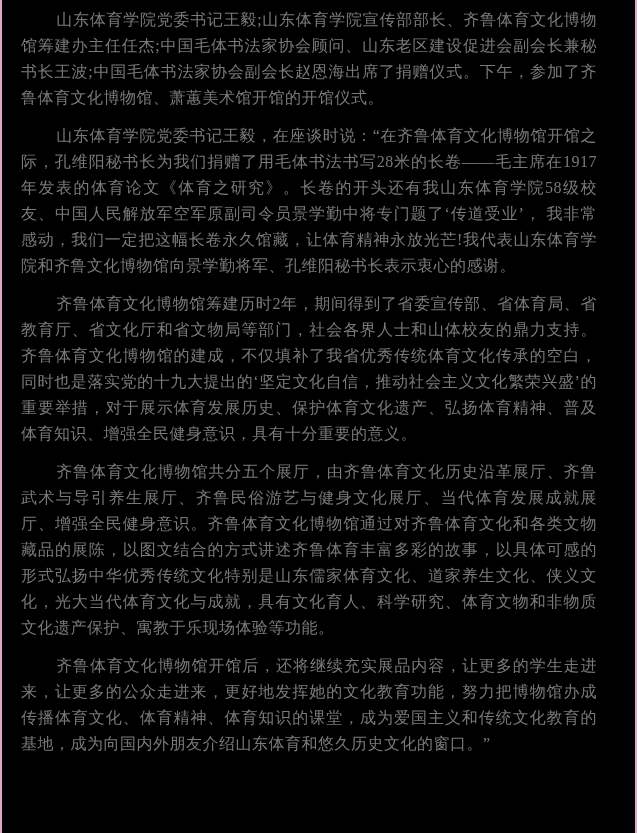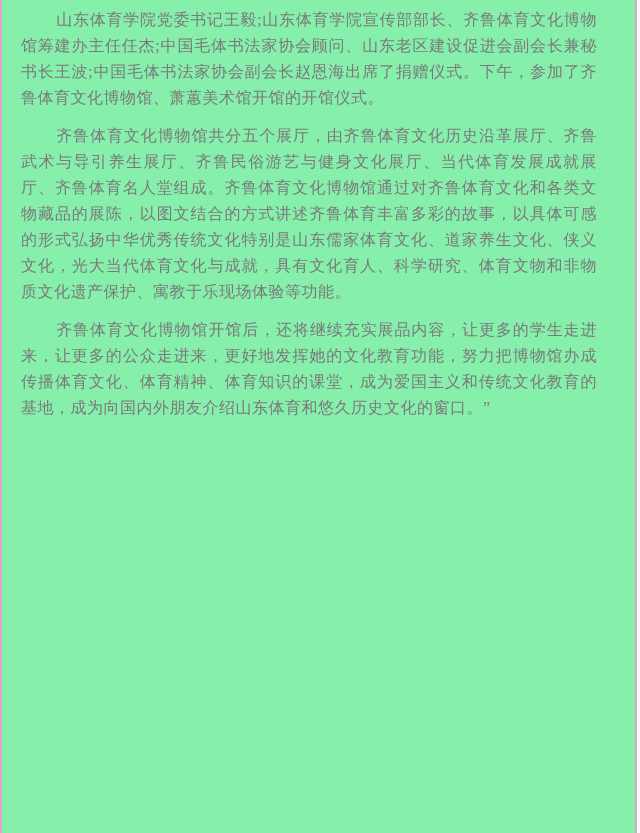--- a/index.html
+++ b/index.html
@@ -12,34 +12,36 @@
     height: 833px;
     overflow: hidden;
   }
   .page {
     box-sizing: border-box;
     width: 637px;
     height: 833px;
     margin: 0;
     border-left: 2px solid #e1a6c5;
     border-right: 2px solid #e1a6c5;
-    background: #86efac;
+    background: #000000;
     padding: 7px 38px 0 19px;
   }
   .page p {
     margin: 0 0 12px 0;
     text-indent: 2.2em;
     text-align: justify;
     font-family: "Liberation Serif", "DejaVu Serif", serif;
     font-size: 16px;
     line-height: 26px;
     color: #7a7a7a;
     letter-spacing: 0.5px;
   }
 </style>
 </head>
 <body>
 
 <div class="page">
   <p>山东体育学院党委书记王毅;山东体育学院宣传部部长、齐鲁体育文化博物馆筹建办主任任杰;中国毛体书法家协会顾问、山东老区建设促进会副会长兼秘书长王波;中国毛体书法家协会副会长赵恩海出席了捐赠仪式。下午，参加了齐鲁体育文化博物馆、萧蕙美术馆开馆的开馆仪式。</p>
-  <p>齐鲁体育文化博物馆共分五个展厅，由齐鲁体育文化历史沿革展厅、齐鲁武术与导引养生展厅、齐鲁民俗游艺与健身文化展厅、当代体育发展成就展厅、齐鲁体育名人堂组成。齐鲁体育文化博物馆通过对齐鲁体育文化和各类文物藏品的展陈，以图文结合的方式讲述齐鲁体育丰富多彩的故事，以具体可感的形式弘扬中华优秀传统文化特别是山东儒家体育文化、道家养生文化、侠义文化，光大当代体育文化与成就，具有文化育人、科学研究、体育文物和非物质文化遗产保护、寓教于乐现场体验等功能。</p>
+  <p>山东体育学院党委书记王毅，在座谈时说：“在齐鲁体育文化博物馆开馆之际，孔维阳秘书长为我们捐赠了用毛体书法书写28米的长卷——毛主席在1917年发表的体育论文《体育之研究》。长卷的开头还有我山东体育学院58级校友、中国人民解放军空军原副司令员景学勤中将专门题了‘传道受业’， 我非常感动，我们一定把这幅长卷永久馆藏，让体育精神永放光芒!我代表山东体育学院和齐鲁文化博物馆向景学勤将军、孔维阳秘书长表示衷心的感谢。</p>
+  <p>齐鲁体育文化博物馆筹建历时2年，期间得到了省委宣传部、省体育局、省教育厅、省文化厅和省文物局等部门，社会各界人士和山体校友的鼎力支持。齐鲁体育文化博物馆的建成，不仅填补了我省优秀传统体育文化传承的空白，同时也是落实党的十九大提出的‘坚定文化自信，推动社会主义文化繁荣兴盛’的重要举措，对于展示体育发展历史、保护体育文化遗产、弘扬体育精神、普及体育知识、增强全民健身意识，具有十分重要的意义。</p>
+  <p>齐鲁体育文化博物馆共分五个展厅，由齐鲁体育文化历史沿革展厅、齐鲁武术与导引养生展厅、齐鲁民俗游艺与健身文化展厅、当代体育发展成就展厅、增强全民健身意识。齐鲁体育文化博物馆通过对齐鲁体育文化和各类文物藏品的展陈，以图文结合的方式讲述齐鲁体育丰富多彩的故事，以具体可感的形式弘扬中华优秀传统文化特别是山东儒家体育文化、道家养生文化、侠义文化，光大当代体育文化与成就，具有文化育人、科学研究、体育文物和非物质文化遗产保护、寓教于乐现场体验等功能。</p>
   <p>齐鲁体育文化博物馆开馆后，还将继续充实展品内容，让更多的学生走进来，让更多的公众走进来，更好地发挥她的文化教育功能，努力把博物馆办成传播体育文化、体育精神、体育知识的课堂，成为爱国主义和传统文化教育的基地，成为向国内外朋友介绍山东体育和悠久历史文化的窗口。”</p>
 </div>
 
 </body></html>

